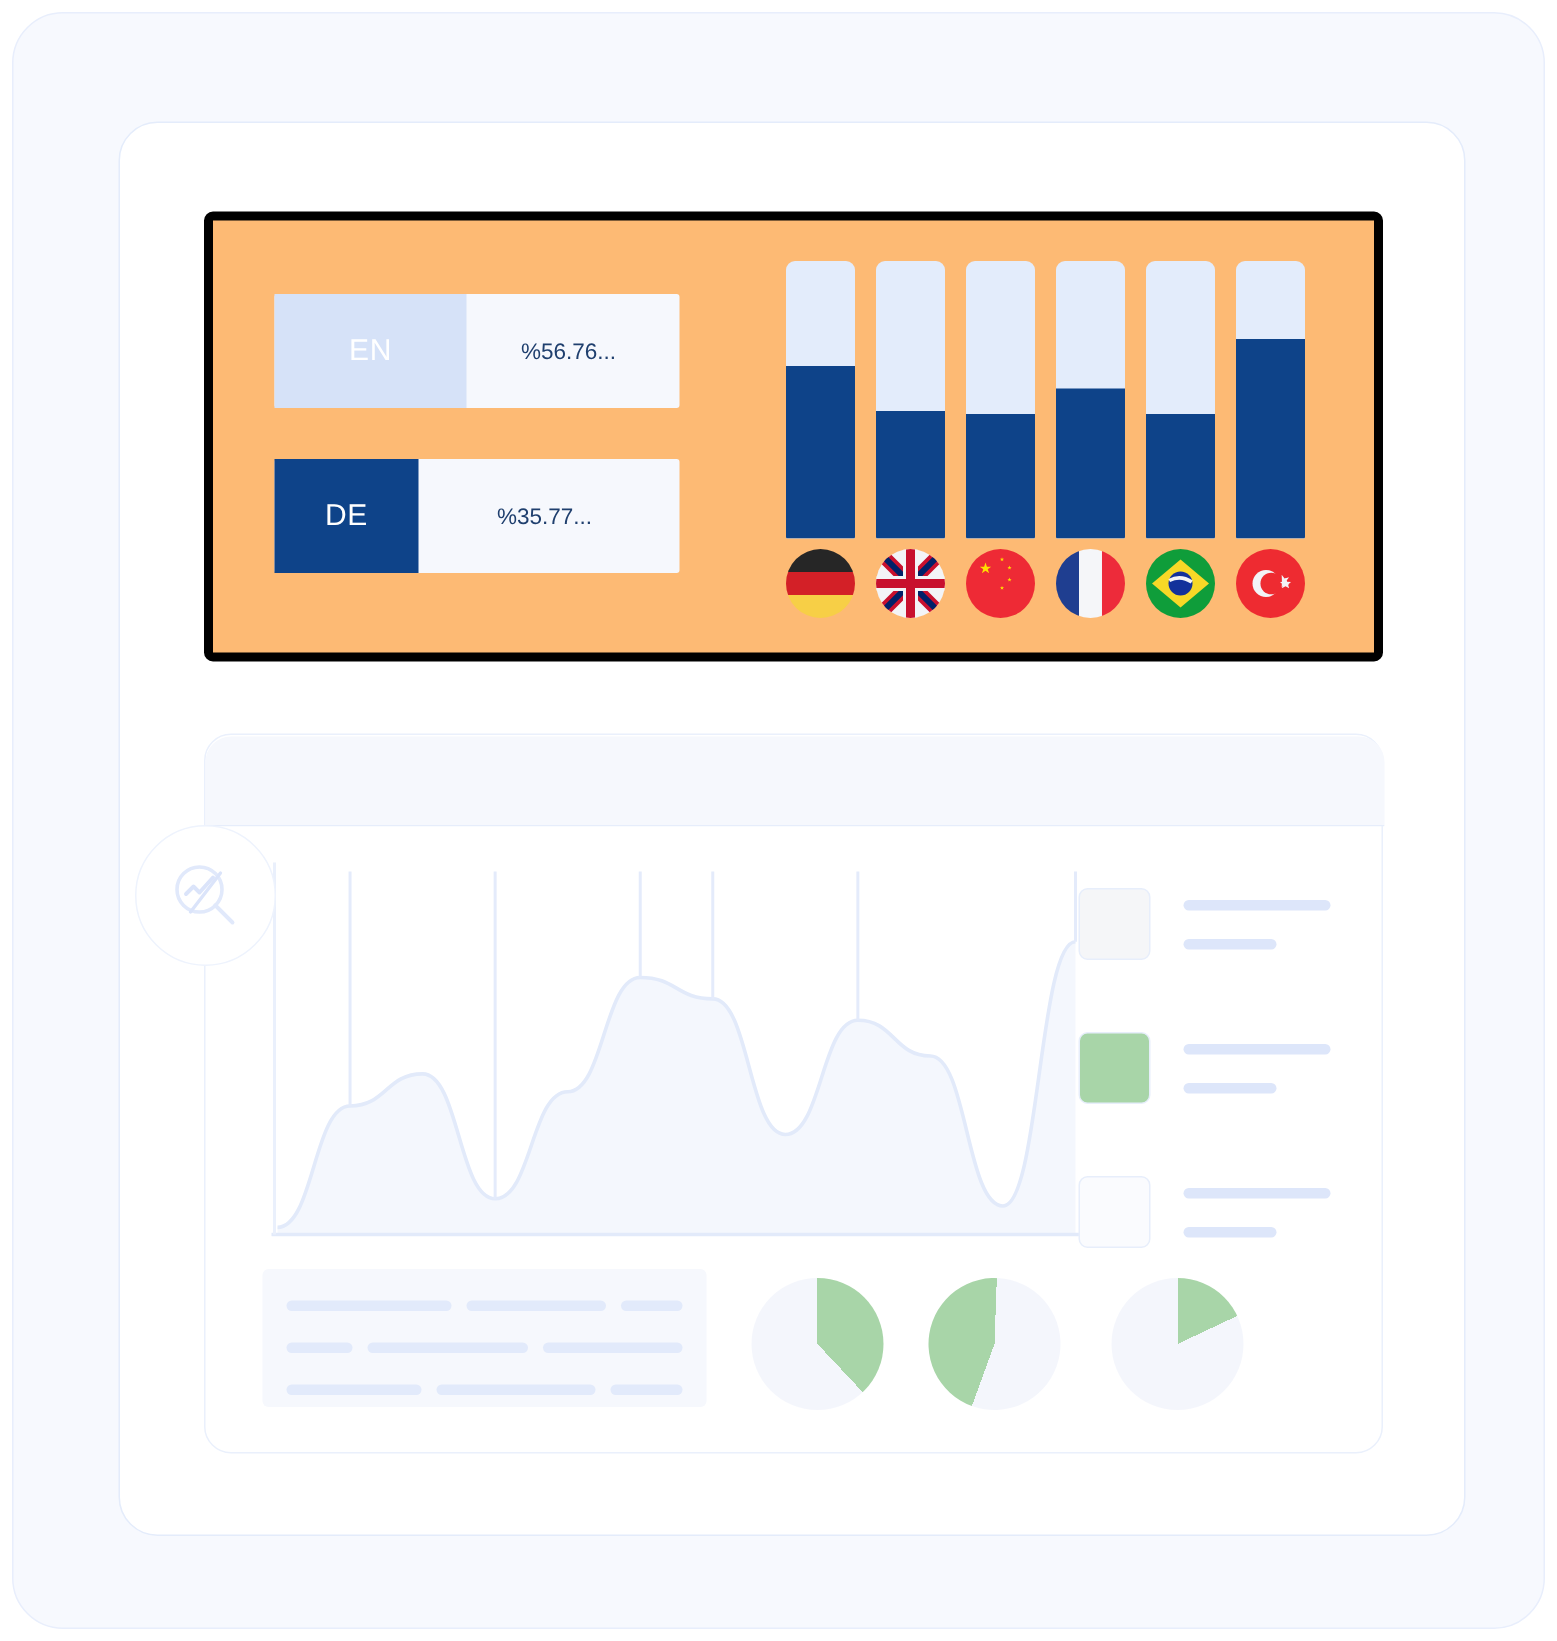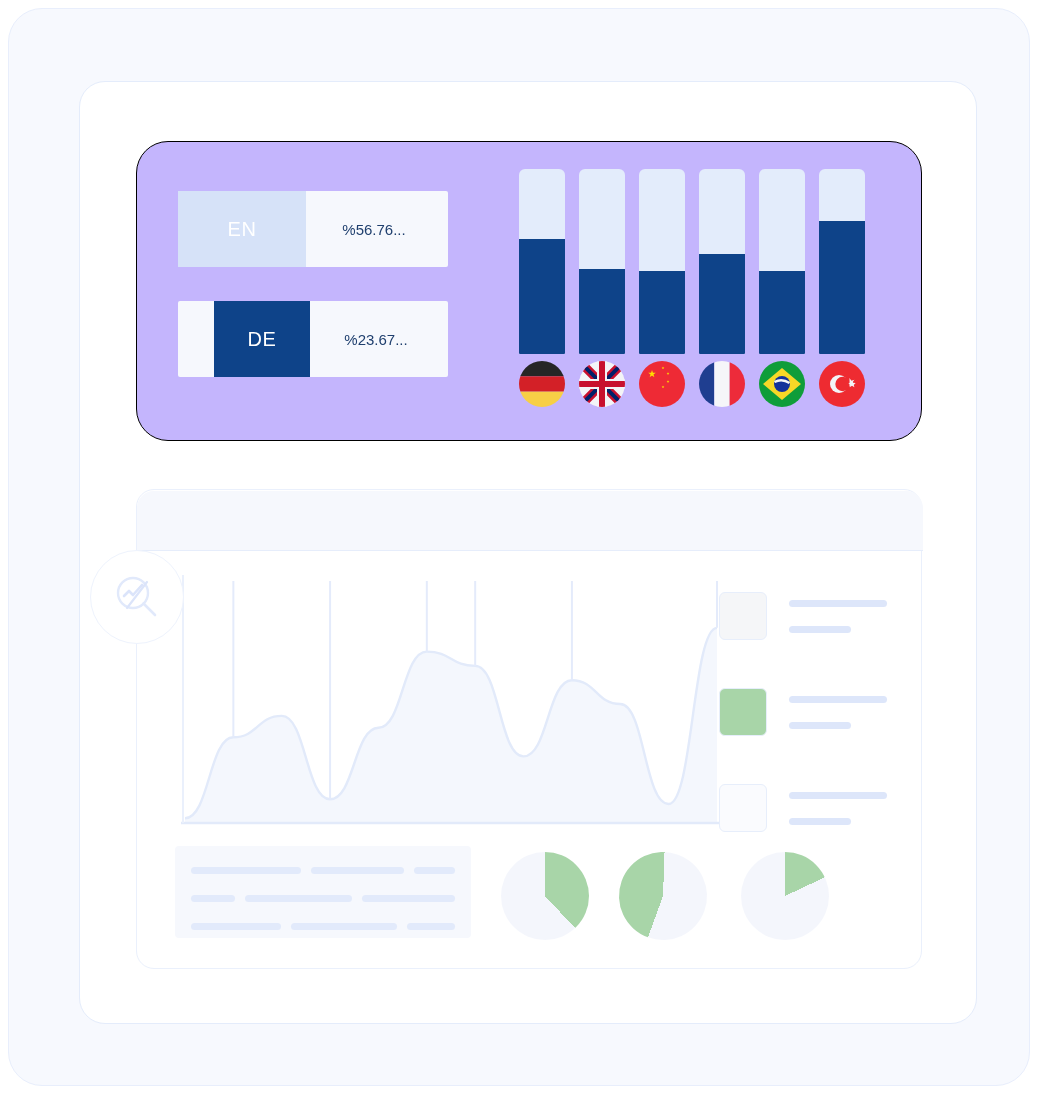--- a/index.html
+++ b/index.html
@@ -30,23 +30,23 @@
     background: #ffffff;
     border: 1px solid #e4ecfb;
     border-radius: 26px;
   }
 
   
   .panel-top {
     position: absolute;
     left: 56px; top: 59px;
     width: 786px; height: 300px;
-    background: #c4b5fd;
-    border: 1px solid #000000;
-    border-radius: 32px;
+    background: #fdba74;
+    border: 6px solid #000000;
+    border-radius: 6px;
   }
 
   
   .lang-list {
     position: absolute;
     left: 41px; top: 49px;
     width: 270px;
   }
   .lang-row {
     position: relative;
@@ -61,21 +61,21 @@
     height: 76px;
     display: flex;
     align-items: center;
     justify-content: center;
     color: #ffffff;
     font-size: 20px;
     letter-spacing: 0.5px;
     flex: none;
   }
   .lang-row.en .lang-chip { width: 128px; background: #d6e2f8; }
-  .lang-row.de .lang-chip { width: 96px;  background: #0e4389; margin-left: 36px; }
+  .lang-row.de .lang-chip { width: 96px;  background: #0e4389; }
   .lang-pct {
     flex: 1;
     text-align: center;
     font-size: 15px;
     color: #1f3f6e;
     padding-right: 6px;
   }
 
   
   .flag-chart {
@@ -209,21 +209,21 @@
 
       <div class="lang-list">
 
         <div class="lang-row en">
           <div class="lang-chip" style="width: 128px; background: rgb(214, 226, 248);">EN</div>
           <div class="lang-pct">%56.76...</div>
         </div>
 
         <div class="lang-row de">
           <div class="lang-chip" style="width: 96px; background: rgb(14, 67, 137);">DE</div>
-          <div class="lang-pct">%23.67...</div>
+          <div class="lang-pct">%35.77...</div>
         </div>
 
       </div>
 
       <div class="flag-chart" id="flag-chart">
           <div class="bar-group" style="left: 0px;">
             <div class="bar-track" style="background: rgb(227, 236, 251);">
               <div class="bar-fill" style="height: 114.7px; background: rgb(14, 67, 137);"></div>
             </div>
             <div class="flag"><svg viewBox="0 0 46 46" width="46" height="46">

